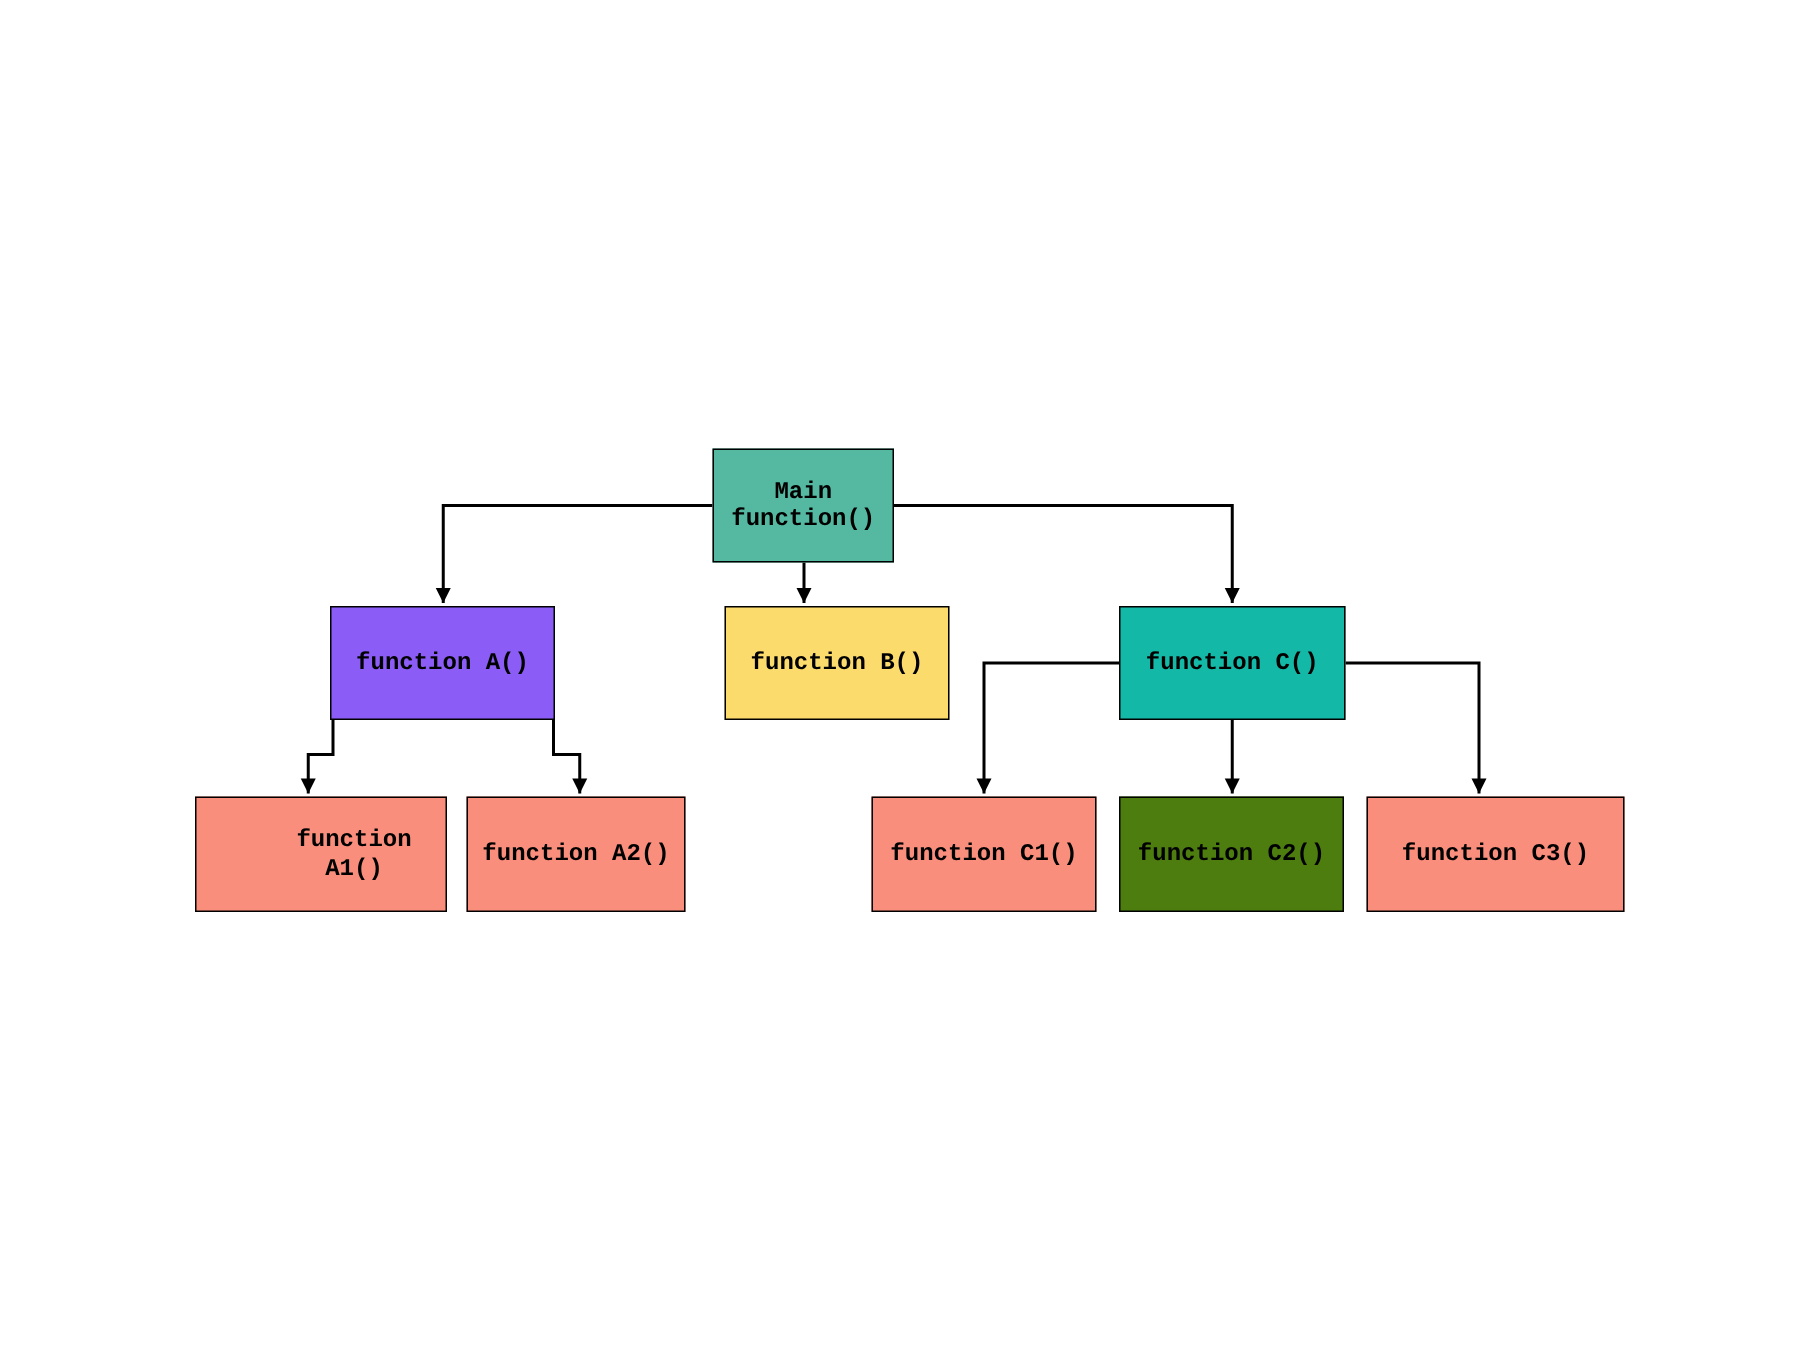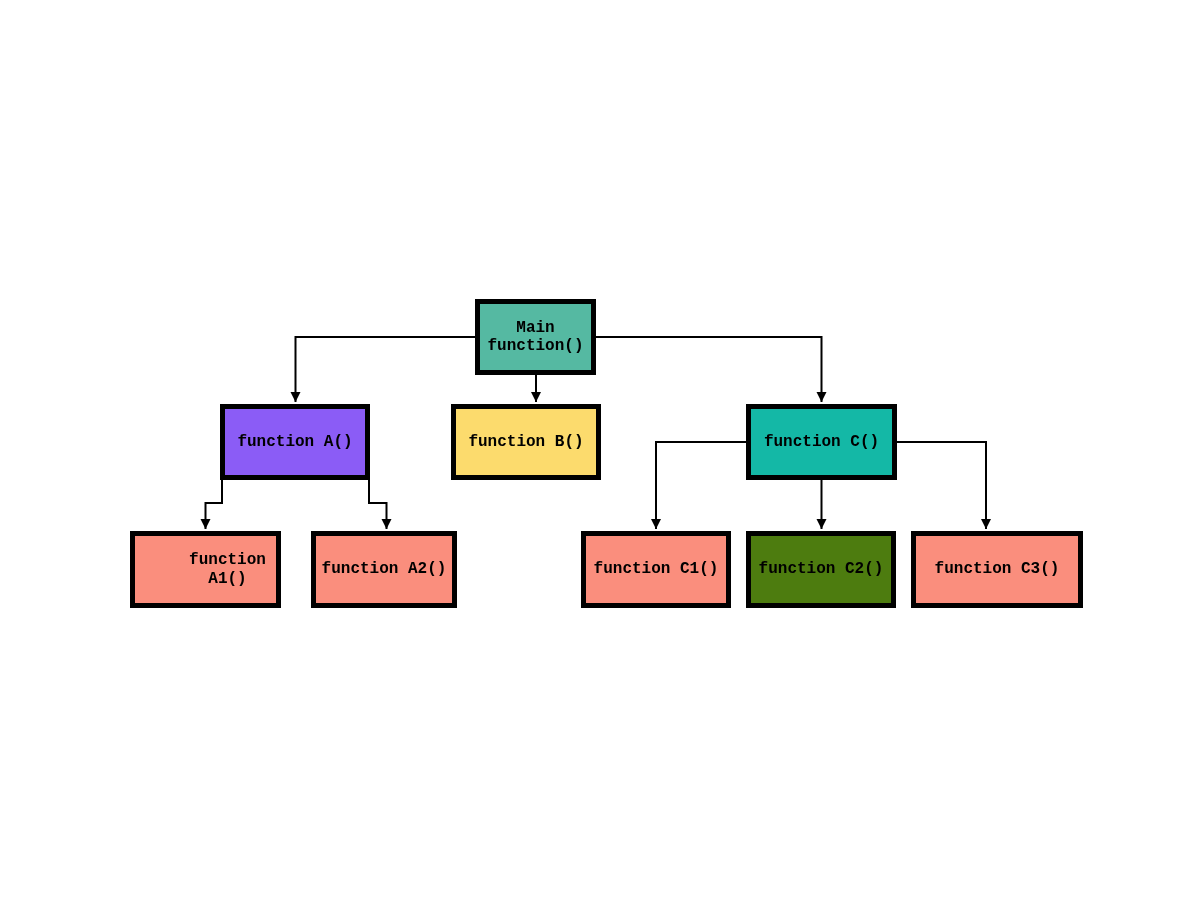--- a/index.html
+++ b/index.html
@@ -22,21 +22,21 @@
     height: 900px;
   }
   .edge {
     fill: none;
     stroke: #000000;
     stroke-width: 2;
   }
   .node {
     position: absolute;
     box-sizing: border-box;
-    border: 5px solid #a21caf;
+    border: 1px solid #a21caf;
     display: flex;
     align-items: center;
     justify-content: center;
     text-align: center;
     white-space: pre-line;
     font-family: "Liberation Mono", "DejaVu Sans Mono", monospace;
     font-weight: bold;
     font-size: 16px;
     line-height: 1.15;
     color: #000000;
@@ -58,21 +58,21 @@
       <path d="M222,480 L222,503 L205.5,503 L205.5,529" class="edge" marker-end="url(#arrow)" style="stroke: rgb(0, 0, 0);"></path>
       <path d="M369,480 L369,503 L386.5,503 L386.5,529" class="edge" marker-end="url(#arrow)" style="stroke: rgb(0, 0, 0);"></path>
       <path d="M746,442 L656,442 L656,529" class="edge" marker-end="url(#arrow)" style="stroke: rgb(0, 0, 0);"></path>
       <path d="M821.5,480 L821.5,529" class="edge" marker-end="url(#arrow)" style="stroke: rgb(0, 0, 0);"></path>
       <path d="M897,442 L986,442 L986,529" class="edge" marker-end="url(#arrow)" style="stroke: rgb(0, 0, 0);"></path>
     </svg>
   <div id="nodes">
       <div class="node" style="left: 475px; top: 299px; width: 121px; height: 76px; background: rgb(85, 185, 162); border-color: rgb(0, 0, 0); color: rgb(0, 0, 0);">Main
 function()</div>
       <div class="node" style="left: 220px; top: 404px; width: 150px; height: 76px; background: #8b5cf6; border-color: rgb(0, 0, 0); color: rgb(0, 0, 0);">function A()</div>
-      <div class="node" style="left: 451px; top: 404px; width: 150px; height: 76px; background: rgb(252, 219, 109); border-color: rgb(0, 0, 0); color: rgb(0, 0, 0);">function B()</div>
+      <div class="node" style="left: 483px; top: 404px; width: 150px; height: 76px; background: rgb(252, 219, 109); border-color: rgb(0, 0, 0); color: rgb(0, 0, 0);">function B()</div>
       <div class="node" style="left: 746px; top: 404px; width: 151px; height: 76px; background: #14b8a6; border-color: rgb(0, 0, 0); color: rgb(0, 0, 0);">function C()</div>
-      <div class="node" style="left: 130px; top: 531px; width: 151px; height: 77px; background: rgb(250, 142, 125); border-color: rgb(0, 0, 0); color: rgb(0, 0, 0); padding-left: 44px;">function A1()</div>
+      <div class="node" style="left: 130px; top: 531px; width: 168px; height: 77px; background: rgb(250, 142, 125); border-color: rgb(0, 0, 0); color: rgb(0, 0, 0); padding-left: 44px;">function A1()</div>
       <div class="node" style="left: 311px; top: 531px; width: 146px; height: 77px; background: rgb(250, 142, 125); border-color: rgb(0, 0, 0); color: rgb(0, 0, 0);">function A2()</div>
       <div class="node" style="left: 581px; top: 531px; width: 150px; height: 77px; background: rgb(250, 142, 125); border-color: rgb(0, 0, 0); color: rgb(0, 0, 0);">function C1()</div>
       <div class="node" style="left: 746px; top: 531px; width: 150px; height: 77px; background: #4d7c0f; border-color: rgb(0, 0, 0); color: rgb(0, 0, 0);">function C2()</div>
       <div class="node" style="left: 911px; top: 531px; width: 172px; height: 77px; background: rgb(250, 142, 125); border-color: rgb(0, 0, 0); color: rgb(0, 0, 0);">function C3()</div>
     </div>
 </div>
 
 </body></html>

